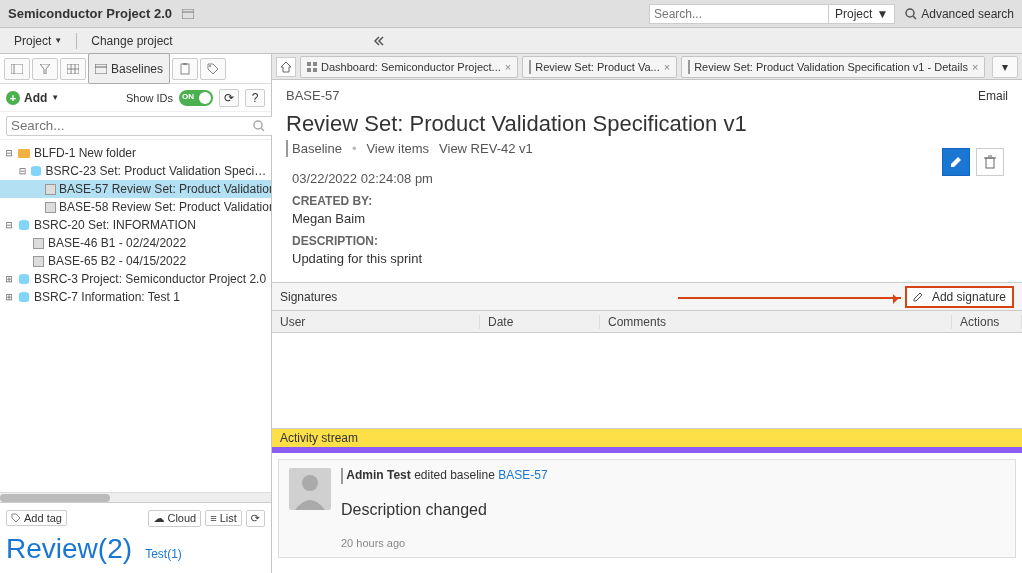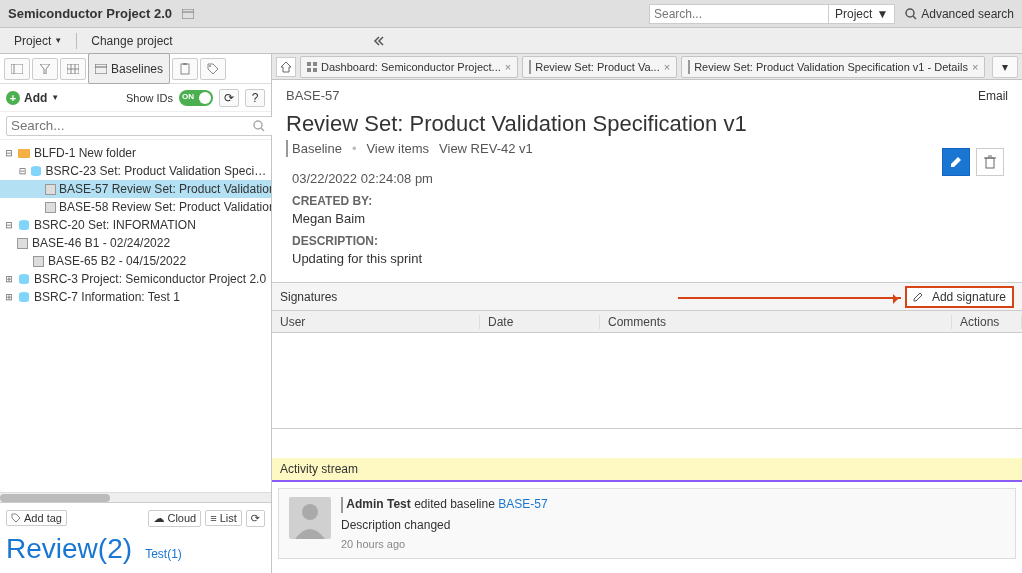--- a/index.html
+++ b/index.html
@@ -94,27 +94,27 @@
   .add-sig-btn { border: 2px solid #d84315; padding: 2px 6px; display: inline-flex; align-items: center; gap: 8px; cursor: pointer; background: #fff; font-size: 12px; }
   .sig-table-head { display: flex; background: #f0f0f0; border-bottom: 1px solid #ccc; height: 22px; align-items: center; font-size: 12px; color: #444; }
   .sig-table-head > div { padding: 0 8px; border-right: 1px solid #ddd; }
   .sig-col-user { width: 208px; }
   .sig-col-date { width: 120px; }
   .sig-col-comments { flex: 1; }
   .sig-col-actions { width: 70px; }
   .sig-empty { height: 95px; background: #fff; }
   
   .activity-section { border-top: 1px solid #ccc; }
-  .activity-head { background: #fef9c3; height: 24px; display: flex; align-items: center; padding: 0 8px; border-bottom: 2px solid #8b5cf6; font-size: 12px; margin-top: 29px; }
+  .activity-head { background: #fde047; height: 24px; display: flex; align-items: center; padding: 0 8px; border-bottom: 6px solid #8b5cf6; font-size: 12px; }
   .activity-item { display: flex; gap: 10px; padding: 8px 10px; background: #f9f9f9; margin: 6px; border: 1px solid #ddd; }
   .avatar { width: 42px; height: 42px; background: #d0d0d0; border-radius: 2px; }
   .activity-text .line1 { font-size: 12px; }
   .activity-text .line1 b { font-weight: bold; }
   .activity-text .link { color: #1976d2; cursor: pointer; }
-  .activity-text .line2 { font-size: 12px; margin: 6px 0; }
+  .activity-text .line2 { font-size: 16px; margin: 18px 0; }
   .activity-text .time { font-size: 11px; color: #888; }
   
   svg { display: block; }
 </style>
 </head>
 <body>
 
 <div class="topbar">
   <span class="title">Semiconductor Project 2.0</span>
   <span class="mid-icon">
@@ -255,21 +255,21 @@
       <div class="tree-row" style="padding-left:4px;">
         <span class="tree-toggle">⊟</span>
         <span class="tree-icon db-icon">
           <svg width="12" height="12">
               <ellipse cx="6" cy="3" rx="5" ry="2" fill="#81d4fa"></ellipse>
               <path d="M1 3 V9 A5 2 0 0 0 11 9 V3" fill="#81d4fa"></path>
             </svg>
         </span>
         <span>BSRC-20 Set: INFORMATION</span>
       </div>
-      <div class="tree-row" style="padding-left:12px;">
+      <div class="tree-row" style="padding-left:28px;">
         <span class="tree-icon">
             <span class="doc-icon"></span>
           </span>
         <span>BASE-46 B1 - 02/24/2022</span>
       </div>
       <div class="tree-row" style="padding-left:28px;">
         <span class="tree-icon">
             <span class="doc-icon"></span>
           </span>
         <span>BASE-65 B2 - 04/15/2022</span>

